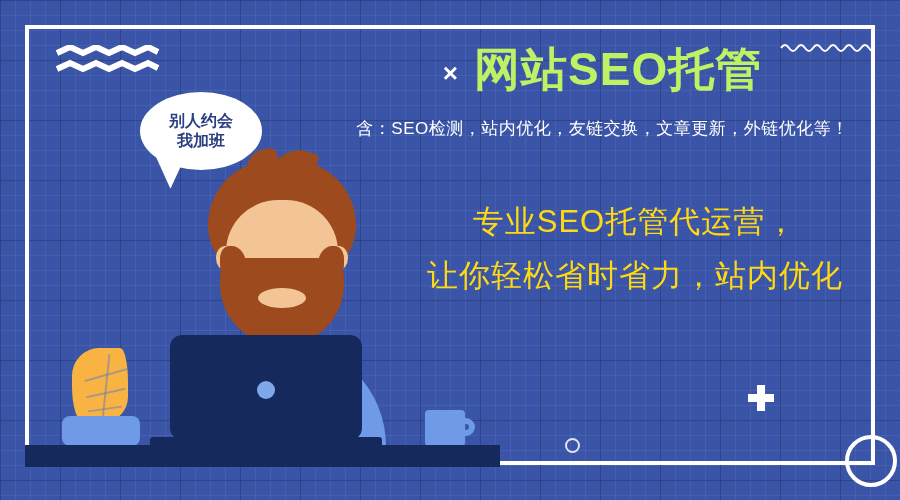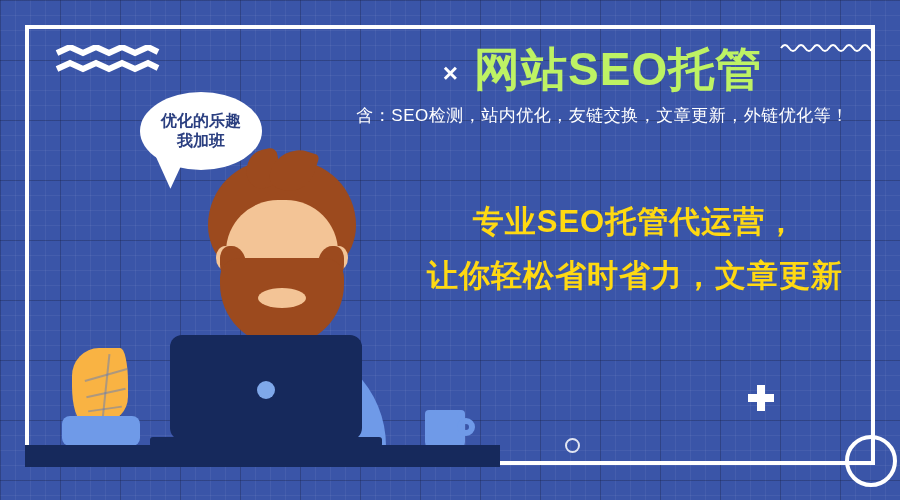--- a/index.html
+++ b/index.html
@@ -55,26 +55,26 @@
   .title-row{display:flex;align-items:center;justify-content:center;gap:16px;}
   .x-mark{
     font-size:26px;font-weight:bold;color:#fff;line-height:1;
     transform:translateY(4px);
   }
   .title{
     font-size:46px;font-weight:bold;letter-spacing:1px;line-height:1.1;
     color:#bef264;white-space:nowrap;
   }
   .subtitle{
-    margin-top:9px;font-size:17px;color:#ffffff;white-space:nowrap;
+    margin-top:22px;font-size:17px;color:#ffffff;white-space:nowrap;
     letter-spacing:.5px;
   }
   .slogan{
     position:absolute;left:390px;top:195px;width:490px;text-align:center;
-    color:#ffd912;font-size:31px;font-weight:bold;line-height:1.75;
+    color:#ffd912;font-size:31px;font-weight:normal;line-height:1.75;
     letter-spacing:1px;
   }
   .slogan .line{display:block;white-space:nowrap;}
   
   .bubble{
     position:absolute;left:140px;top:92px;width:122px;height:78px;
     background:#ffffff;border-radius:50%/50%;
   }
   .bubble-text{
     position:absolute;inset:0;display:flex;flex-direction:column;
@@ -198,27 +198,27 @@
   <div class="headline">
     <div class="title-row">
       <span class="x-mark">×</span>
       <span class="title">网站SEO托管</span>
     </div>
     <div class="subtitle">含：SEO检测，站内优化，友链交换，文章更新，外链优化等！</div>
   </div>
 
   <div class="slogan">
     <span class="line">专业SEO托管代运营，</span>
-    <span class="line">让你轻松省时省力，文章更新</span>
+    <span class="line">让你轻松省时省力，站内优化</span>
   </div>
 
   <div class="bubble">
     <div class="bubble-tail"></div>
     <div class="bubble-text">
-      <span>优化的乐趣</span>
+      <span>别人约会</span>
       <span>我加班</span>
     </div>
   </div>
 
   <div class="character">
     <div class="body"></div>
     <div class="neck"></div>
     <div class="hair"></div>
     <div class="hair-tuft2"></div>
     <div class="hair-tuft"></div>

